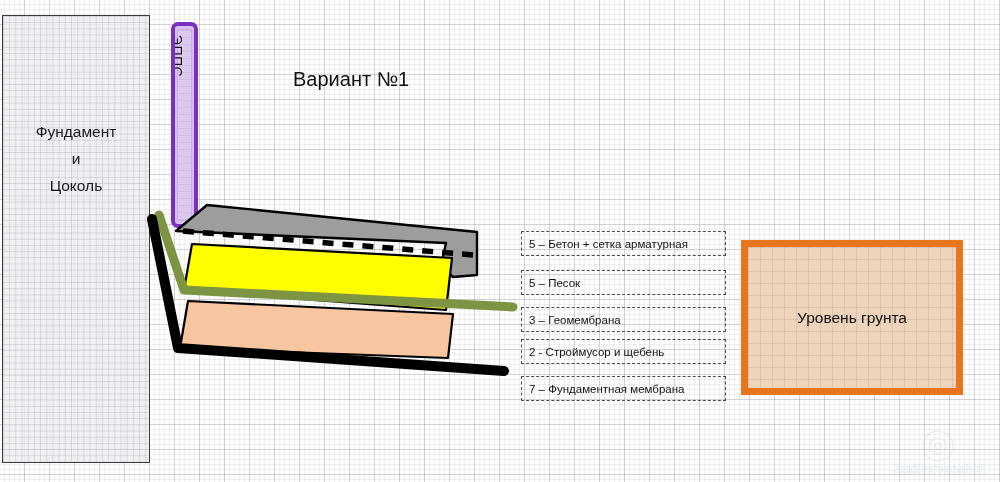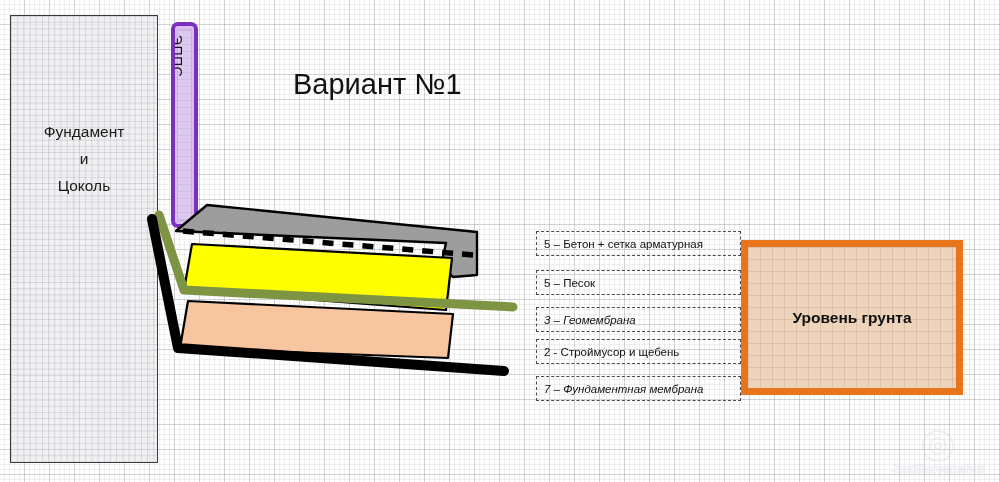--- a/index.html
+++ b/index.html
@@ -15,21 +15,21 @@
       linear-gradient(to right, rgba(140,140,150,.30) 1px, transparent 1px),
       linear-gradient(to bottom, rgba(140,140,150,.30) 1px, transparent 1px),
       linear-gradient(to right, rgba(170,170,180,.17) 1px, transparent 1px),
       linear-gradient(to bottom, rgba(170,170,180,.17) 1px, transparent 1px);
     background-size:25px 25px,25px 25px,5px 5px,5px 5px;
     background-position:-1px -1px,-1px -1px,-1px -1px,-1px -1px;
   }
 
   
   #foundation{
-    position:absolute;left:10px;top:15px;width:148px;height:448px;
+    position:absolute;left:2px;top:15px;width:148px;height:448px;
     border:1.6px solid #3a3a3a;
     background-color:rgba(238,238,240,.82);
     background-image:
       linear-gradient(to right, rgba(150,150,160,.30) 1px, transparent 1px),
       linear-gradient(to bottom, rgba(150,150,160,.30) 1px, transparent 1px);
     background-size:6.2px 6.2px,6.2px 6.2px;
     box-sizing:border-box;
     display:flex;align-items:flex-start;justify-content:center;
   }
   #foundation-label{
@@ -58,47 +58,47 @@
     transform-origin:center top;
     font-size:14px;color:#111;letter-spacing:.5px;white-space:nowrap;
   }
 
   
   #layers{position:absolute;left:0;top:0;width:1000px;height:482px;}
 
   
   #title{
     position:absolute;left:293px;top:68px;
-    font-size:29px;color:#111;white-space:nowrap;
+    font-size:20px;color:#111;white-space:nowrap;
   }
 
   
-  #legend{position:absolute;left:536px;top:231px;width:205px;}
+  #legend{position:absolute;left:521px;top:231px;width:205px;}
   .legend-item{
     border:1.4px dashed #4a4a4a;
     box-sizing:border-box;height:25px;
     display:flex;align-items:center;
     padding-left:7px;
     font-size:11.5px;color:#111;white-space:nowrap;
     background:transparent;
   }
   .gap-lg{margin-top:14px;}
   .gap-sm{margin-top:7px;}
-  .gap-md{margin-top:12px;font-style:italic;}
+  .gap-md{margin-top:12px;}
 
   
   #ground{
     position:absolute;left:741px;top:240px;width:222px;height:155px;
     border:7px solid #E8741C;box-sizing:border-box;
     background-color:#EFD4BC;
     background-image:
       linear-gradient(to right, rgba(160,130,110,.22) 1px, transparent 1px),
       linear-gradient(to bottom, rgba(160,130,110,.22) 1px, transparent 1px);
     background-size:12px 12px,12px 12px;
-    display:flex;align-items:center;justify-content:center;font-weight:bold;
+    display:flex;align-items:center;justify-content:center;
   }
   #ground-label{font-size:15.5px;color:#111;}
 
   
   #watermark{
     position:absolute;right:8px;bottom:4px;width:108px;height:50px;
     opacity:.30;pointer-events:none;
   }
   #wm-text{
     position:absolute;left:0;bottom:2px;width:108px;text-align:center;

